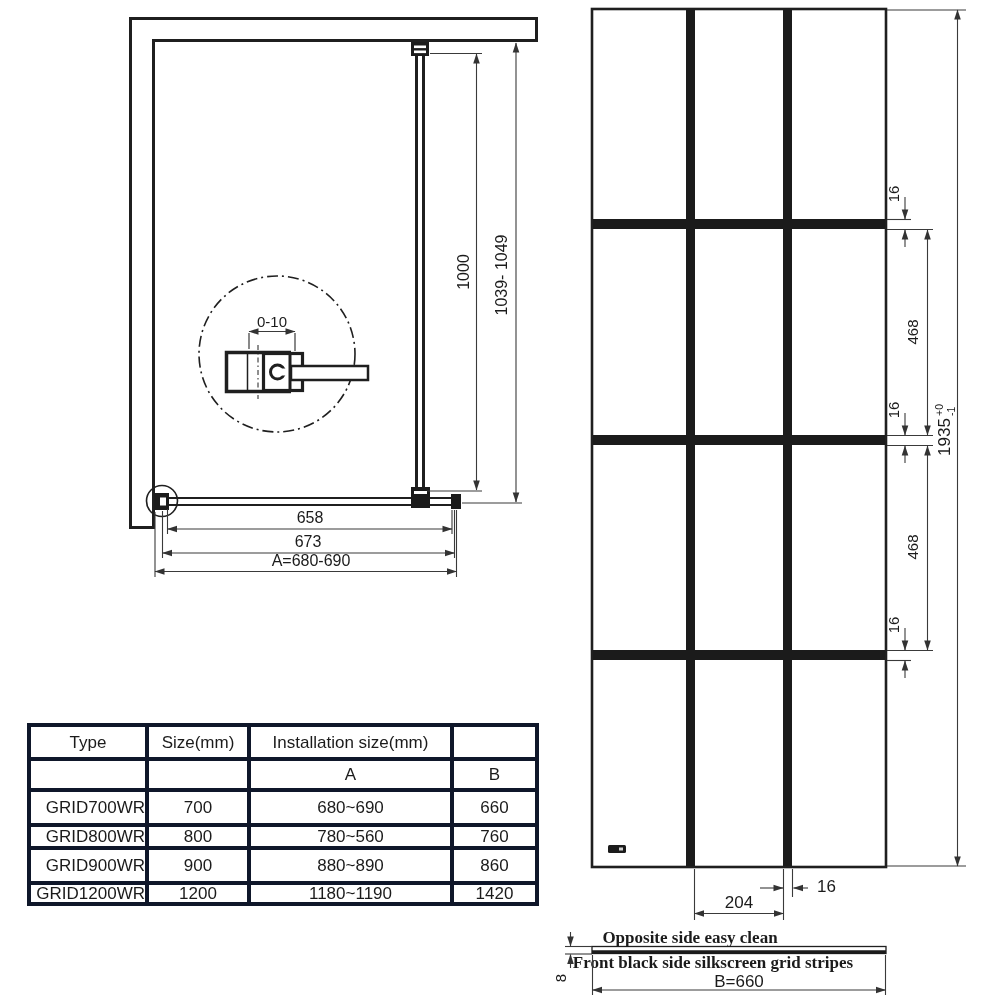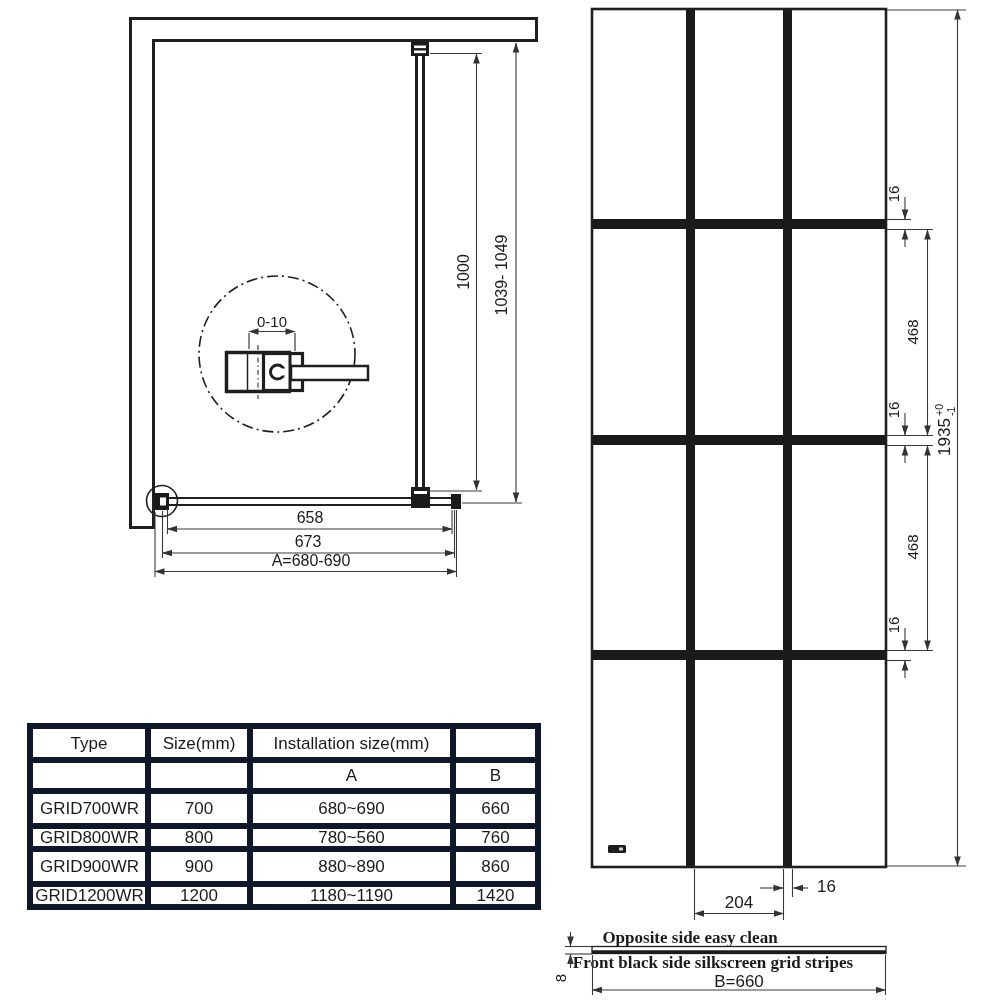--- a/index.html
+++ b/index.html
@@ -3,23 +3,23 @@
 <meta charset="utf-8">
 <style>
   html,body{margin:0;padding:0;background:#fff;}
   .canvas{position:relative;width:1000px;height:1000px;background:#ffffff;overflow:hidden;
           font-family:"Liberation Sans",sans-serif;}
   svg{position:absolute;left:0;top:0;}
   svg text{fill:#1b1b1b;font-family:"Liberation Sans",sans-serif;}
   text.serifnote{font-family:"Liberation Serif",serif;font-weight:bold;}
   table.spec{position:absolute;left:27px;top:723px;border-collapse:collapse;table-layout:fixed;
              color:#1b1b1b;font-size:17px;line-height:1;}
-  table.spec td{border:6px solid #0f172a;text-align:center;vertical-align:middle;
+  table.spec td{border:4px solid #0f172a;text-align:center;vertical-align:middle;
                 padding:0;white-space:nowrap;overflow:hidden;}
-  table.spec td.tleft{text-align:center;padding-left:1px;}
+  table.spec td.tleft{text-align:right;padding-left:1px;}
 </style>
 </head>
 <body>
 
 <div class="canvas">
 
 <svg width="1000" height="1000" viewBox="0 0 1000 1000">
   <defs>
     <marker id="ae" markerUnits="userSpaceOnUse" markerWidth="11" markerHeight="8" refX="10" refY="4" orient="auto">
       <path d="M0.5,0.7 L10.5,4 L0.5,7.3 Z" fill="#333"></path>

